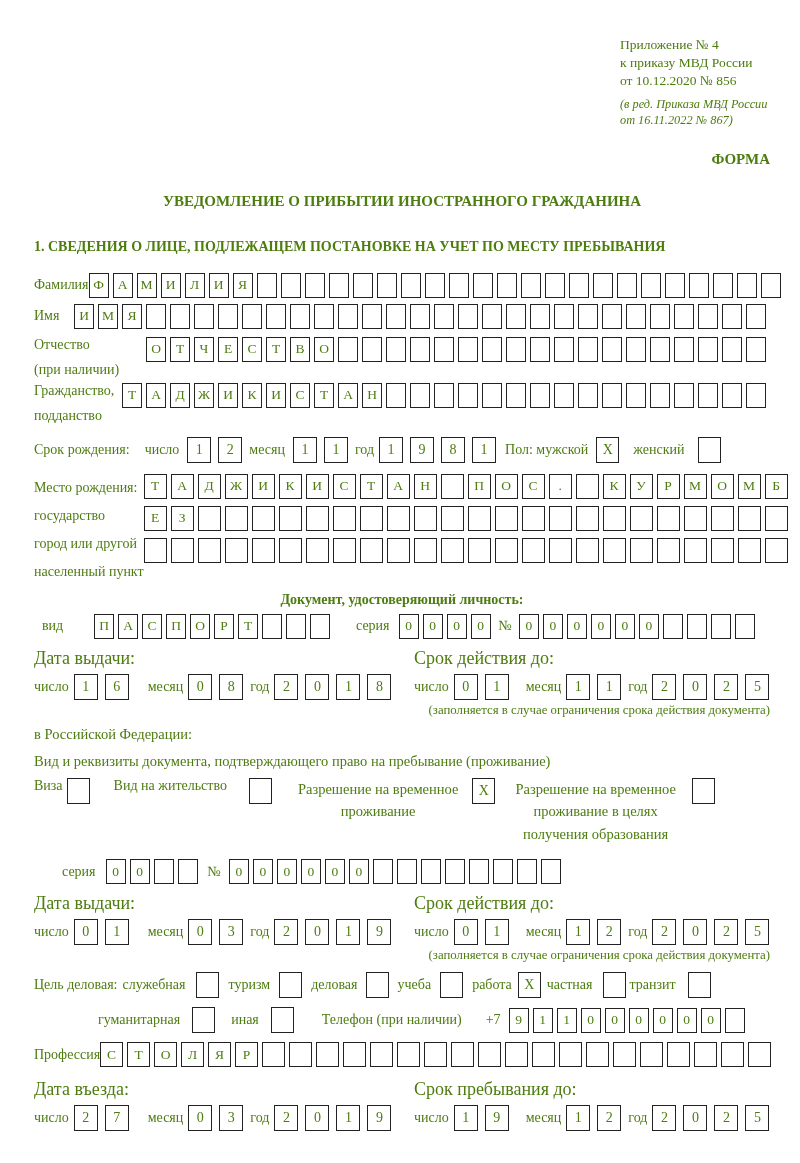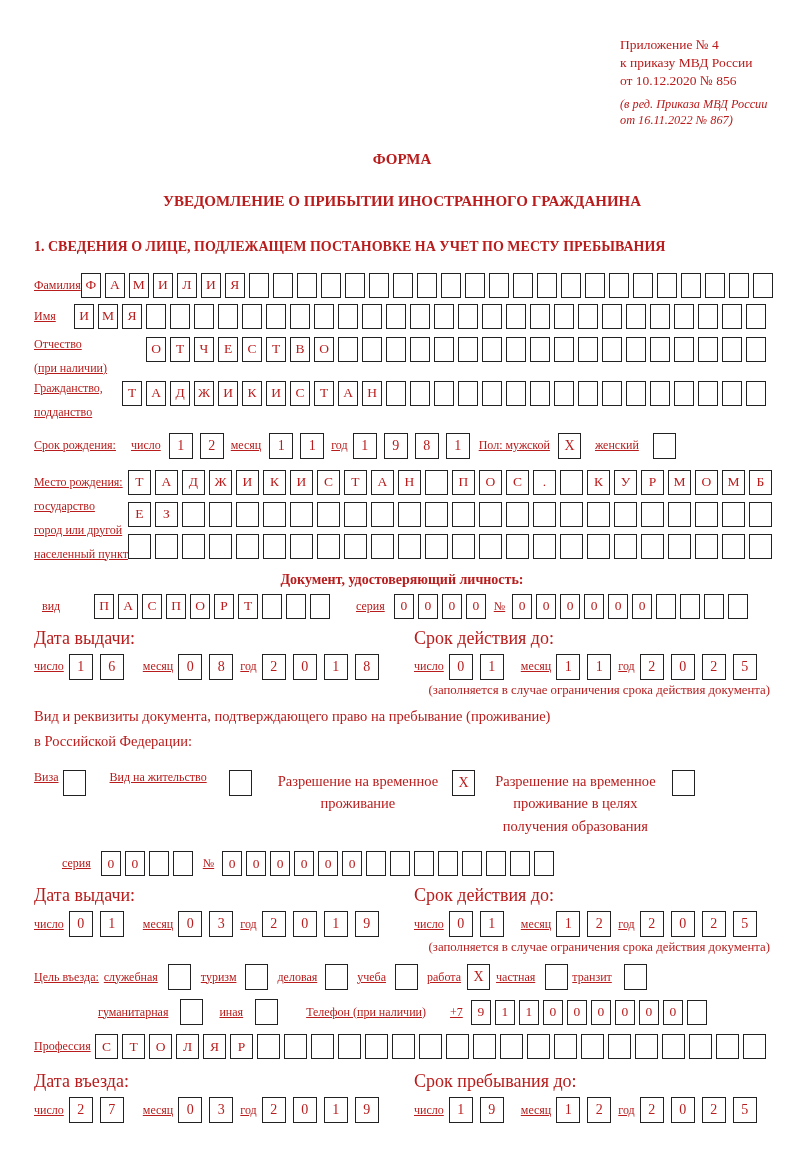--- a/index.html
+++ b/index.html
@@ -1,30 +1,30 @@
 <!DOCTYPE html>
 <html><head>
 <meta charset="utf-8">
 <style>
   html,body {margin:0;padding:0;background:#ffffff;}
   .page {
     position:relative; width:800px; height:1163px; box-sizing:border-box;
-    background:#ffffff; color:#b91c1c;
+    background:#ffffff; color:#4d7c0f;
     font-family:"Liberation Serif","DejaVu Serif",serif;
     padding:36px 30px 16px 34px; overflow:hidden;
   }
   .appendix {margin-left:586px; font-size:13.5px; line-height:1.35;}
   .appendix .sub {font-size:12.3px; margin-top:5px; line-height:1.35;font-style:italic;}
-  .forma {text-align:center; font-weight:bold; font-size:15px; margin-top:22px;}
+  .forma {text-align:right; font-weight:bold; font-size:15px; margin-top:22px;}
   .title {text-align:center; font-weight:bold; font-size:15px; margin-top:20px; line-height:1.85;}
   .underline {display:inline-block; width:56px; height:13px; border-bottom:2px solid #3a3a3a; margin-left:10px;}
   .section-title {font-weight:bold; font-size:14px; margin-top:23px;}
   .row {display:flex; align-items:center; margin-top:7px;}
   .row.top {align-items:flex-start;}
-  .lbl {font-size:12px; white-space:nowrap;text-decoration:underline;}
+  .lbl {font-size:14px; white-space:nowrap;}
   .cells {display:flex; flex-wrap:nowrap;}
   .cell {
     width:20px; height:25px; box-sizing:border-box; flex:0 0 auto;
     border:1.7px solid #222; margin-right:4px; background:#fff;
     display:flex; align-items:center; justify-content:center;
     font-size:13.5px; font-family:inherit;
   }
   .cells.wide .cell {width:23px;}
   .cells.num .cell {width:24px; height:26px; margin-right:7px; font-size:14px;}
   .cells.cb .cell {width:23px; height:26px; margin-right:0; font-size:14px;}
@@ -398,24 +398,24 @@
             <span class="cell">2</span>
             <span class="cell">0</span>
             <span class="cell">2</span>
             <span class="cell">5</span>
           </span>
       </div>
     </div>
   </div>
   <div class="note-right">(заполняется в случае ограничения срока действия документа)</div>
 
+  <div class="plain" style="margin-top:8px">в Российской Федерации:</div>
   <div class="plain" style="margin-top:10px">Вид и реквизиты документа, подтверждающего право на пребывание (проживание)</div>
-  <div class="plain" style="margin-top:8px">в Российской Федерации:</div>
-
-  <div class="row top" style="margin-top:20px">
+
+  <div class="row top" style="margin-top:8px">
     <span class="lbl">Виза</span>
     <span class="cells cb" style="margin-left:4px">
         <span class="cell"></span>
       </span>
     <span class="lbl" style="margin-left:24px">Вид на жительство</span>
     <span class="cells cb" style="margin-left:22px">
         <span class="cell"></span>
       </span>
     <div class="cb-label" style="margin-left:26px">
       <div>Разрешение на временное</div>
@@ -503,21 +503,21 @@
             <span class="cell">0</span>
             <span class="cell">2</span>
             <span class="cell">5</span>
           </span>
       </div>
     </div>
   </div>
   <div class="note-right">(заполняется в случае ограничения срока действия документа)</div>
 
   <div class="row" style="margin-top:9px">
-    <span class="lbl">Цель въезда:</span>
+    <span class="lbl">Цель деловая:</span>
     <span class="lbl" style="margin-left:5px">служебная</span>
     <span class="cells cb" style="margin-left:10px">
         <span class="cell"></span>
       </span>
     <span class="lbl" style="margin-left:10px">туризм</span>
     <span class="cells cb" style="margin-left:9px">
         <span class="cell"></span>
       </span>
     <span class="lbl" style="margin-left:9px">деловая</span>
     <span class="cells cb" style="margin-left:8px">

